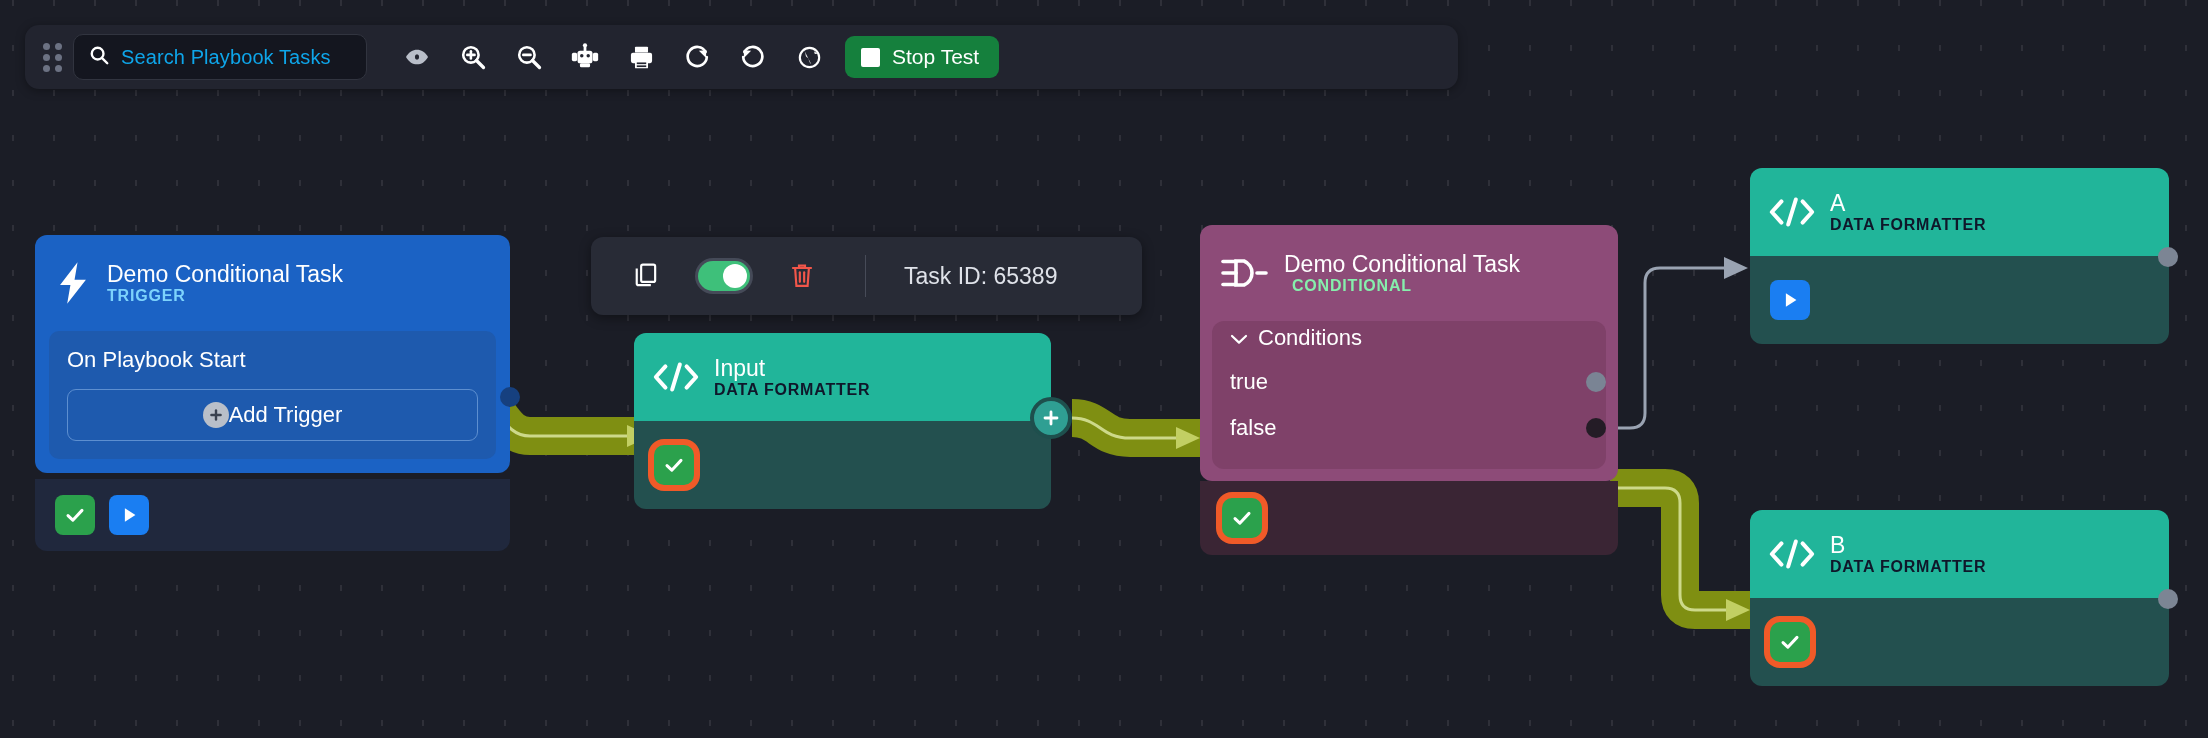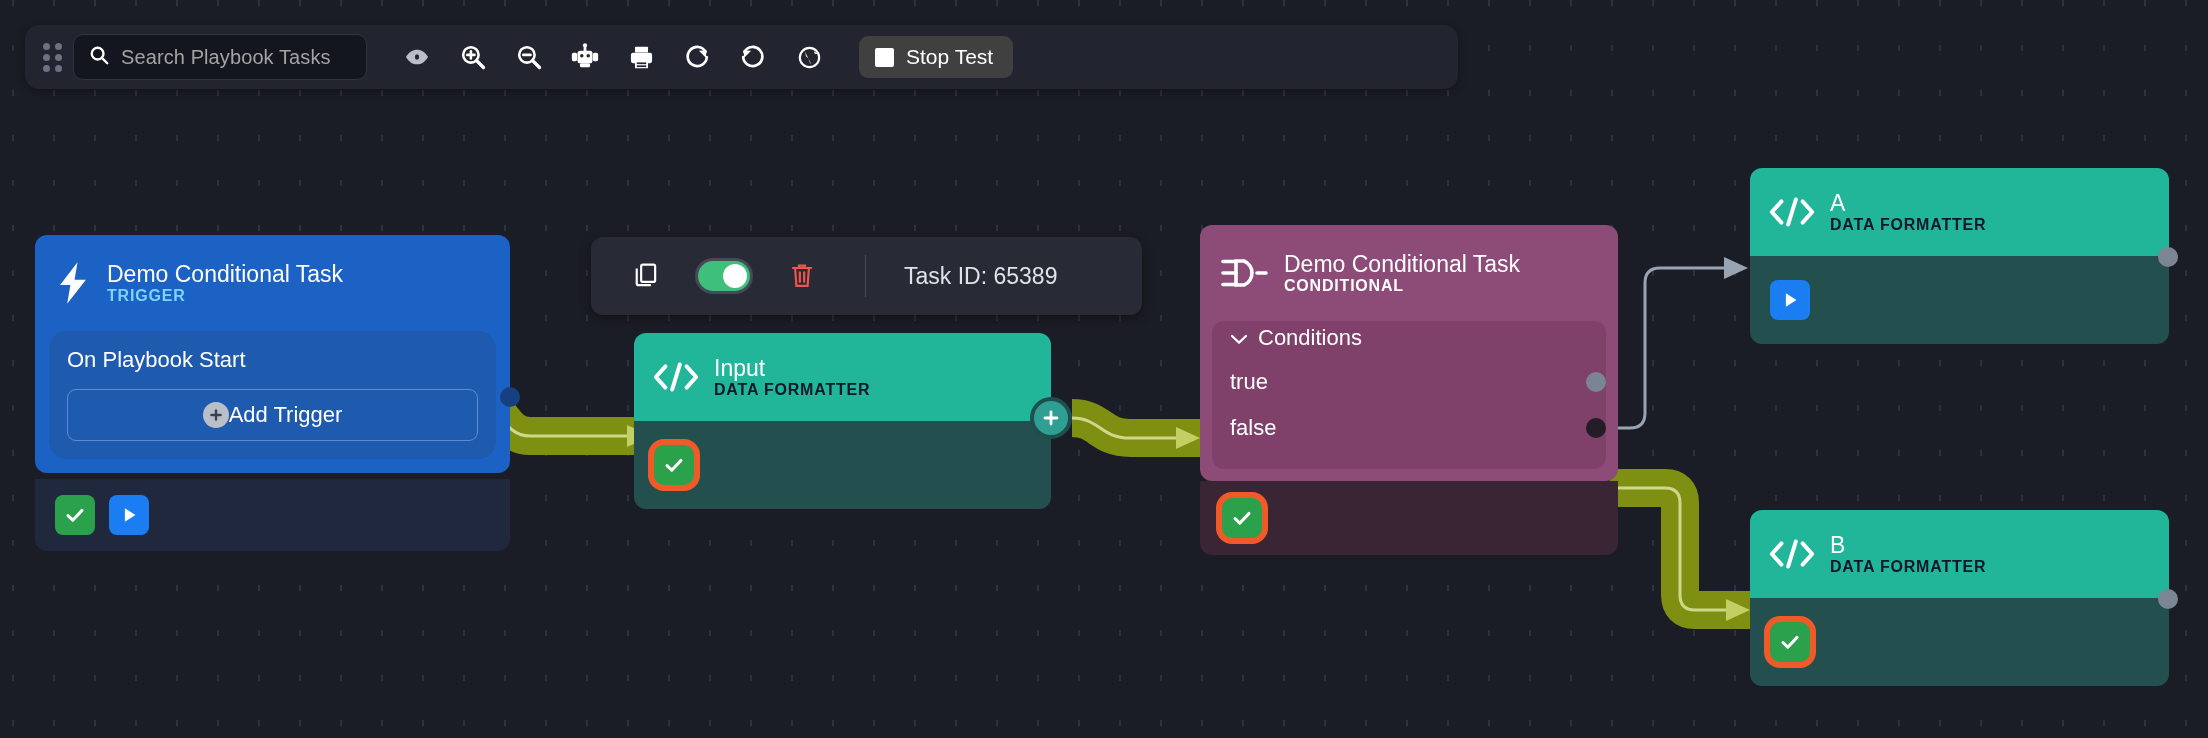--- a/index.html
+++ b/index.html
@@ -64,33 +64,33 @@
   .search-box {
     width: 294px; height: 46px;
     background: #14161f;
     border: 1px solid #31343f;
     border-radius: 10px;
     display: flex; align-items: center;
     padding: 0 14px; gap: 11px;
     margin-right: 22px;
   }
   .search-box .placeholder {
-    color: #a3a3a3; font-size: 20px; letter-spacing: .1px;
+    color: #0ea5e9; font-size: 20px; letter-spacing: .1px;
   }
 
   .tb-icon {
     width: 56px; height: 48px;
     display: flex; align-items: center; justify-content: center;
     color: #e8eaef; cursor: pointer; border-radius: 8px;
   }
   .tb-icon svg { display:block; }
 
   #stop-test {
-    height: 42px; margin-left: 22px;
-    background: #404040;
+    height: 42px; margin-left: 8px;
+    background: #15803d;
     border-radius: 9px;
     display: flex; align-items: center; gap: 12px;
     padding: 0 20px 0 16px;
     color: #ffffff; font-size: 21px;
     cursor: pointer;
   }
   #stop-test .stop-sq { width: 19px; height: 19px; background:#fff; border-radius:2px; display:block; }
 
   
   #node-toolbar {
@@ -151,21 +151,21 @@
   .port.light { background:#7a8494; }
   .port.dark  { background:#241c26; }
   .port.teal-out { background:#7c8594; }
 
   
   #node-trigger { left: 35px; top: 235px; width: 475px; }
   #node-trigger .head { background:#1b62c4; height: 96px; border-radius:12px 12px 0 0; }
   #node-trigger .t-sub { color:#7dd3fc; }
   #node-trigger .body  { background:#1b62c4; padding: 0 0 14px 0; }
   #trigger-panel {
-    margin: 0 14px; background:#1e5aae; border-radius: 18px;
+    margin: 0 14px; background:#1e5aae; border-radius: 10px;
     padding: 16px 18px 18px 18px;
   }
   #trigger-panel .label { color:#fff; font-size: 22px; margin-bottom: 16px; }
   #add-trigger {
     height: 52px; border: 1px solid #5d8fd0; border-radius: 9px;
     display:flex; align-items:center; justify-content:center; 
     color:#fff; font-size: 22px; cursor:pointer;
   }
   #add-trigger .plus-circ {
     width: 26px; height: 26px; border-radius:50%; background:#b9bfc9;
@@ -190,21 +190,21 @@
     position:absolute; right: -21px; top: 64px;
     width: 42px; height: 42px; border-radius:50%;
     background:#2f9f93; border: 4px solid #1e4f4d;
     display:flex; align-items:center; justify-content:center;
     color:#fff; cursor:pointer; z-index: 35;
   }
 
   
   #node-cond { left: 1200px; top: 225px; width: 418px; }
   #node-cond .head { background:#8d4b78; height: 96px; border-radius:12px 12px 0 0; }
-  #node-cond .t-sub { color:#ffffff; }
+  #node-cond .t-sub { color:#86efac;margin-left:8px; }
   #node-cond .body { background:#8d4b78; padding-bottom: 12px; }
   #cond-panel {
     margin: 0 12px; background:#7f4169; border-radius: 12px;
     padding: 0 4px 18px 4px;
   }
   .cond-head {
     display:flex; align-items:center; gap: 10px;
     color:#fff; font-size: 22px; padding: 4px 14px 8px 14px; cursor:pointer;
   }
   .cond-row {

